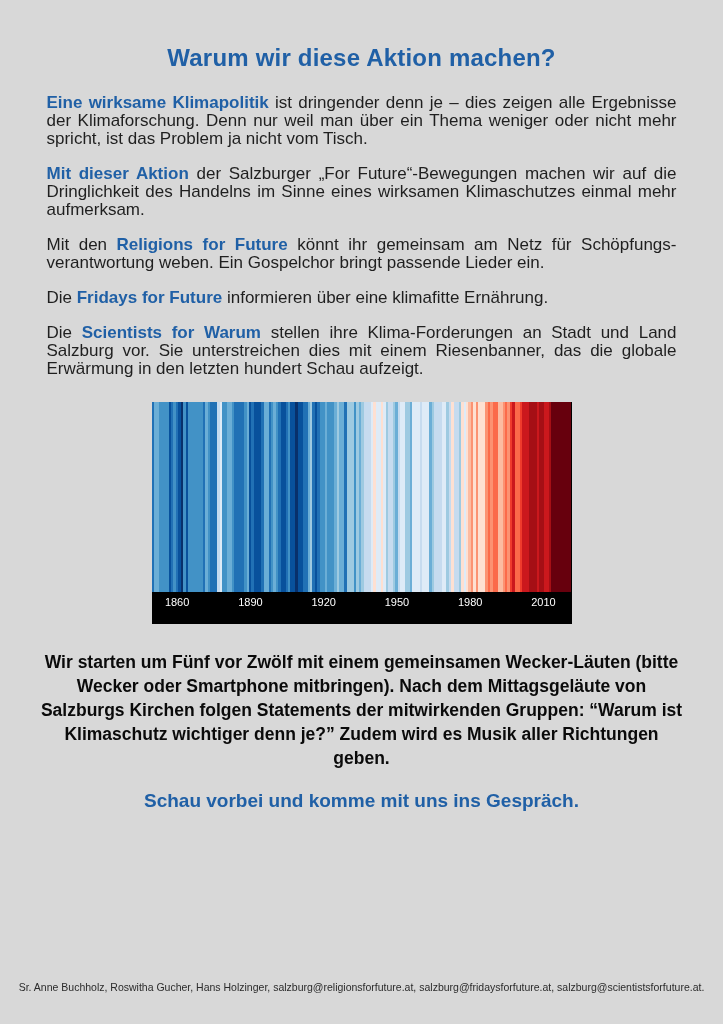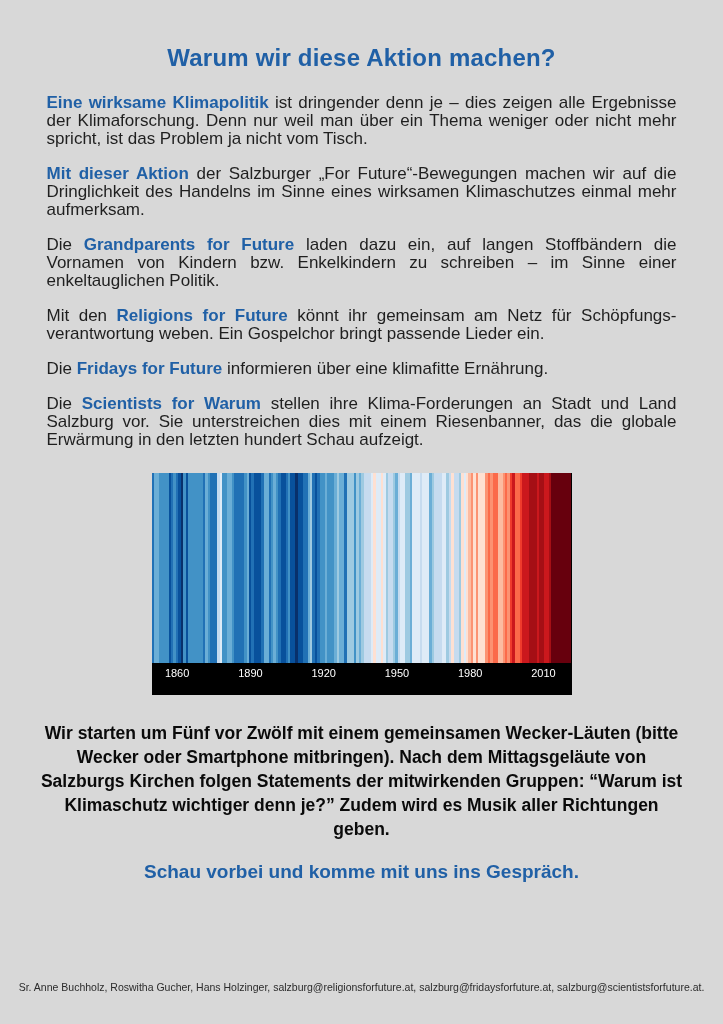--- a/index.html
+++ b/index.html
@@ -90,21 +90,20 @@
 
 <div class="page">
 
   <h1 class="title">Warum wir diese Aktion machen?</h1>
 
   <div class="content">
     <p><span class="lead">Eine wirksame Klimapolitik</span><span> ist dringender denn je – dies zeigen alle Ergebnisse der Klimaforschung. Denn nur weil man über ein Thema weniger oder nicht mehr spricht, ist das Problem ja nicht vom Tisch.</span></p>
 
     <p><span class="lead">Mit dieser Aktion</span><span> der Salzburger „For Future“-Bewegungen machen wir auf die Dringlichkeit des Handelns im Sinne eines wirksamen Klimaschutzes einmal mehr aufmerksam.</span></p>
 
-    <p><span>Die </span><span class="lead">Grandparents for Future</span><span> laden dazu ein, auf langen Stoffbändern die Vornamen von Kindern bzw. Enkelkindern zu schreiben – im Sinne einer enkeltauglichen Politik.</span></p>
 
     <p><span>Mit den </span><span class="lead">Religions for Future</span><span> könnt ihr gemeinsam am Netz für Schöpfungs-verantwortung weben. Ein Gospelchor bringt passende Lieder ein.</span></p>
 
     <p><span>Die </span><span class="lead">Fridays for Future</span><span> informieren über eine klimafitte Ernährung.</span></p>
 
     <p><span>Die </span><span class="lead">Scientists for Warum</span><span> stellen ihre Klima-Forderungen an Stadt und Land Salzburg vor. Sie unterstreichen dies mit einem Riesenbanner, das die globale Erwärmung in den letzten hundert Schau aufzeigt.</span></p>
   </div>
 
   <figure class="chart">
     <div class="stripes" id="stripes">

